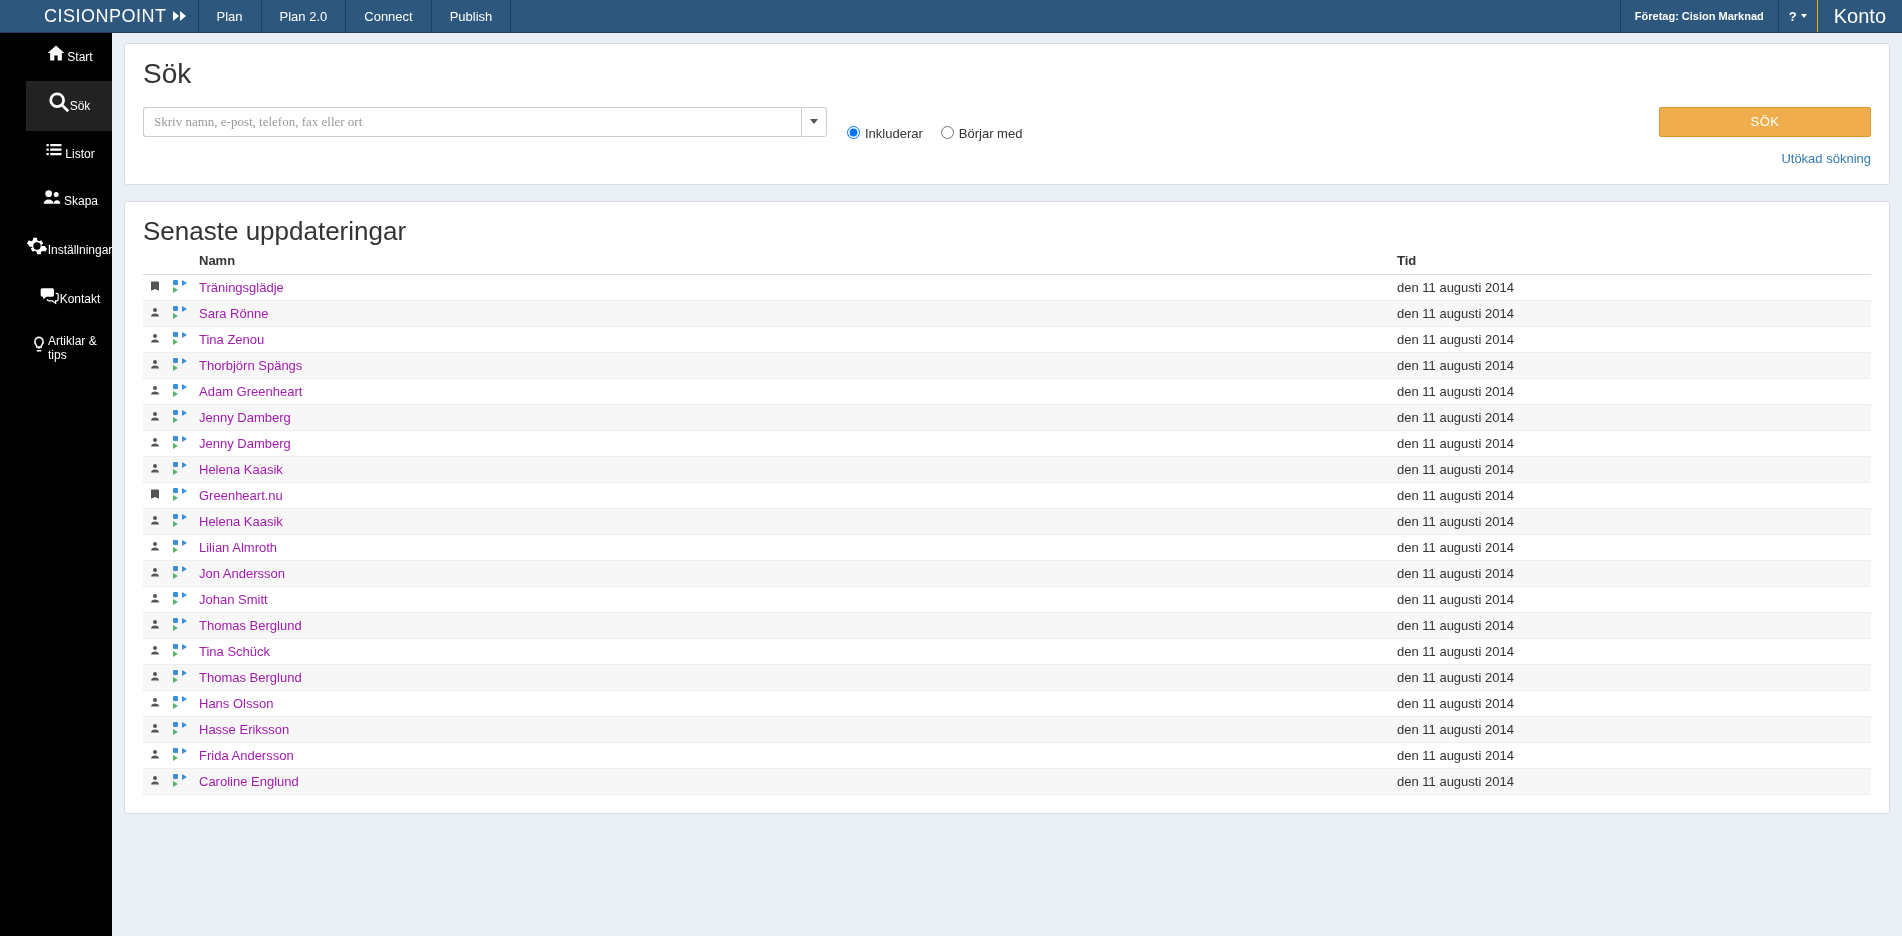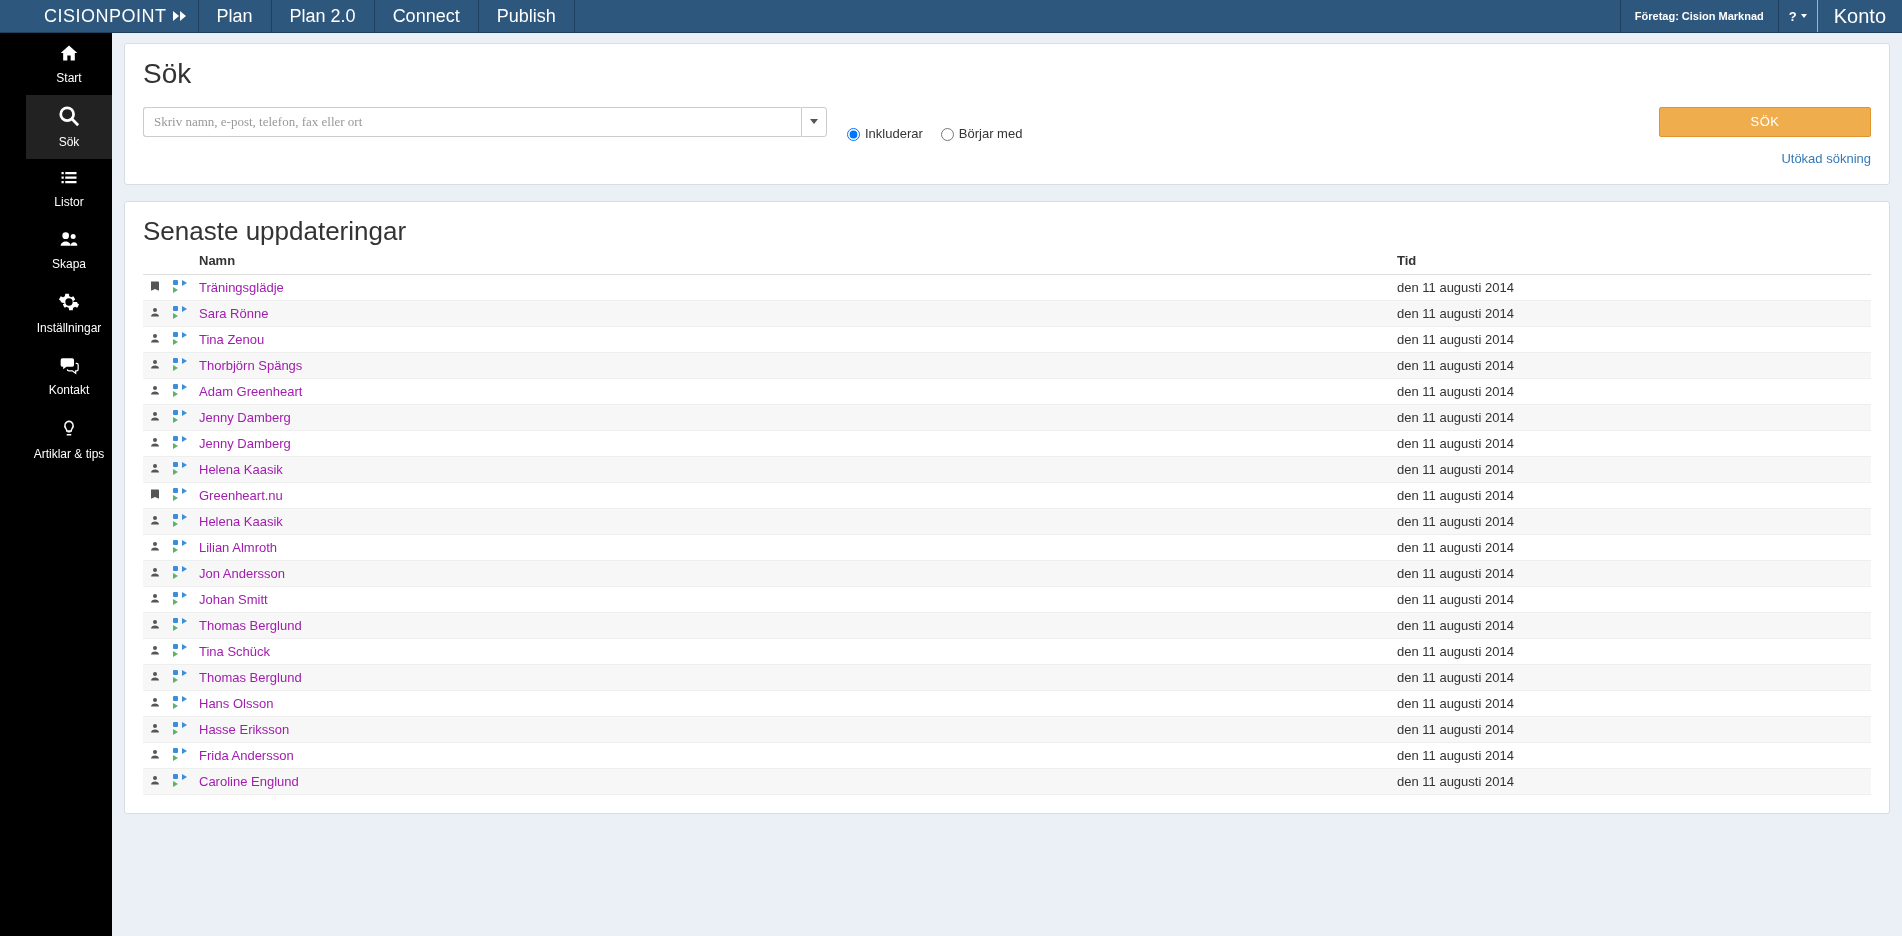--- a/index.html
+++ b/index.html
@@ -6,52 +6,52 @@
   body { font-family: "Segoe UI", Arial, sans-serif; font-size: 13px; color: #333; background: #eaf0f5; }
   
   
   .topbar { display: flex; align-items: stretch; background: #2e577e; color: #fff; height: 33px; border-bottom: 1px solid #1f3f5c; padding-left: 32px; }
   .logo { display: flex; align-items: center; padding: 0 12px; font-size: 18px; letter-spacing: 0.5px; border-right: 1px solid #1f3f5c; }
   .logo .thin { font-weight: 300; }
   .logo .light { font-weight: 300; }
   .logo-arrows { margin-left: 6px; display: inline-flex; gap: 1px; }
   .logo-arrows span { width: 0; height: 0; border-top: 5px solid transparent; border-bottom: 5px solid transparent; border-left: 6px solid #fff; }
   .topnav { display: flex; }
-  .topnav a { display: flex; align-items: center; padding: 0 18px; color: #fff; text-decoration: none; border-right: 1px solid #1f3f5c; font-size: 18px; }
+  .topnav a { display: flex; align-items: center; padding: 0 18px; color: #fff; text-decoration: none; border-right: 1px solid #1f3f5c; font-size: 13px; }
   .topbar-spacer { flex: 1; }
   .topbar-right { display: flex; align-items: stretch; }
   .company { display: flex; align-items: center; padding: 0 14px; font-size: 11px; font-weight: bold; border-left: 1px solid #1f3f5c; }
   .help { display: flex; align-items: center; padding: 0 10px; border-left: 1px solid #1f3f5c; font-weight: bold; cursor: pointer; }
   .help .caret { margin-left: 4px; width: 0; height: 0; border-left: 3px solid transparent; border-right: 3px solid transparent; border-top: 4px solid #fff; }
   .account { display: flex; align-items: center; padding: 0 16px; border-left: 1px solid #eab308; cursor: pointer; font-size: 20px; }
   
   
   .layout { display: flex; min-height: calc(100vh - 33px); }
   
   
   .sidebar { width: 112px; background: #000; color: #fff; flex-shrink: 0; }
-  .side-item { display: flex; flex-direction: column; align-items: center; justify-content: center; padding: 10px 4px; cursor: pointer; border-bottom: 0px solid #222; margin-left: 26px; }
+  .side-item { display: flex; align-items: center; justify-content: center; padding: 10px 4px; cursor: pointer; border-bottom: 0px solid #222; margin-left: 26px; }
   .side-item.active { background: #222; }
   .side-item .icon { font-size: 20px; margin-bottom: 3px; }
   .side-item .lbl { font-size: 12px; }
   
   
   .main { flex: 1; padding: 10px 12px; overflow: auto; }
   .panel { background: #fff; border: 1px solid #d8dde3; border-radius: 3px; padding: 14px 18px 18px 18px; margin-bottom: 16px; }
   .panel h1 { font-size: 28px; font-weight: 400; color: #333; margin-bottom: 12px; }
   
   
   .search-row { display: flex; align-items: center; gap: 20px; }
   .search-group { display: flex; flex: 0 0 684px; }
   .search-input { flex: 1; height: 30px; border: 1px solid #ccc; border-right: none; border-radius: 3px 0 0 3px; padding: 0 10px; font-size: 13px; color: #555; font-family: Liberation Serif, serif; }
   .search-input::placeholder { color: #999; }
   .search-dd { width: 26px; height: 30px; border: 1px solid #ccc; border-radius: 0 3px 3px 0; background: #fff; display: flex; align-items: center; justify-content: center; cursor: pointer; }
   .search-dd .caret { width: 0; height: 0; border-left: 4px solid transparent; border-right: 4px solid transparent; border-top: 5px solid #555; }
   .radios { display: flex; align-items: center; gap: 18px; font-size: 13px; }
-  .radios label { display: flex; align-items: flex-end; gap: 5px; cursor: pointer; margin-top: 24px; }
+  .radios label { display: flex; align-items: flex-start; gap: 5px; cursor: pointer; margin-top: 24px; }
   .sok-btn { margin-left: auto; width: 212px; height: 30px; background: #f0ad4e; border: 1px solid #e0962f; color: #fff; font-size: 13px; letter-spacing: 0.5px; cursor: pointer; border-radius: 2px; }
   .adv-link-row { text-align: right; margin-top: 10px; }
   .adv-link { color: #337ab7; text-decoration: none; font-size: 13px; }
   
   
   .updates-panel h2 { font-size: 26px; font-weight: 400; margin-bottom: 0; }
   table.updates { width: 100%; border-collapse: collapse; }
   table.updates th { text-align: left; font-size: 13px; font-weight: bold; padding: 6px 6px; border-bottom: 1px solid #ddd; }
   table.updates td { padding: 4px 6px; border-bottom: 1px solid #eee; font-size: 13px; vertical-align: middle; }
   table.updates tbody tr:nth-child(even) { background: #f7f7f7; }

